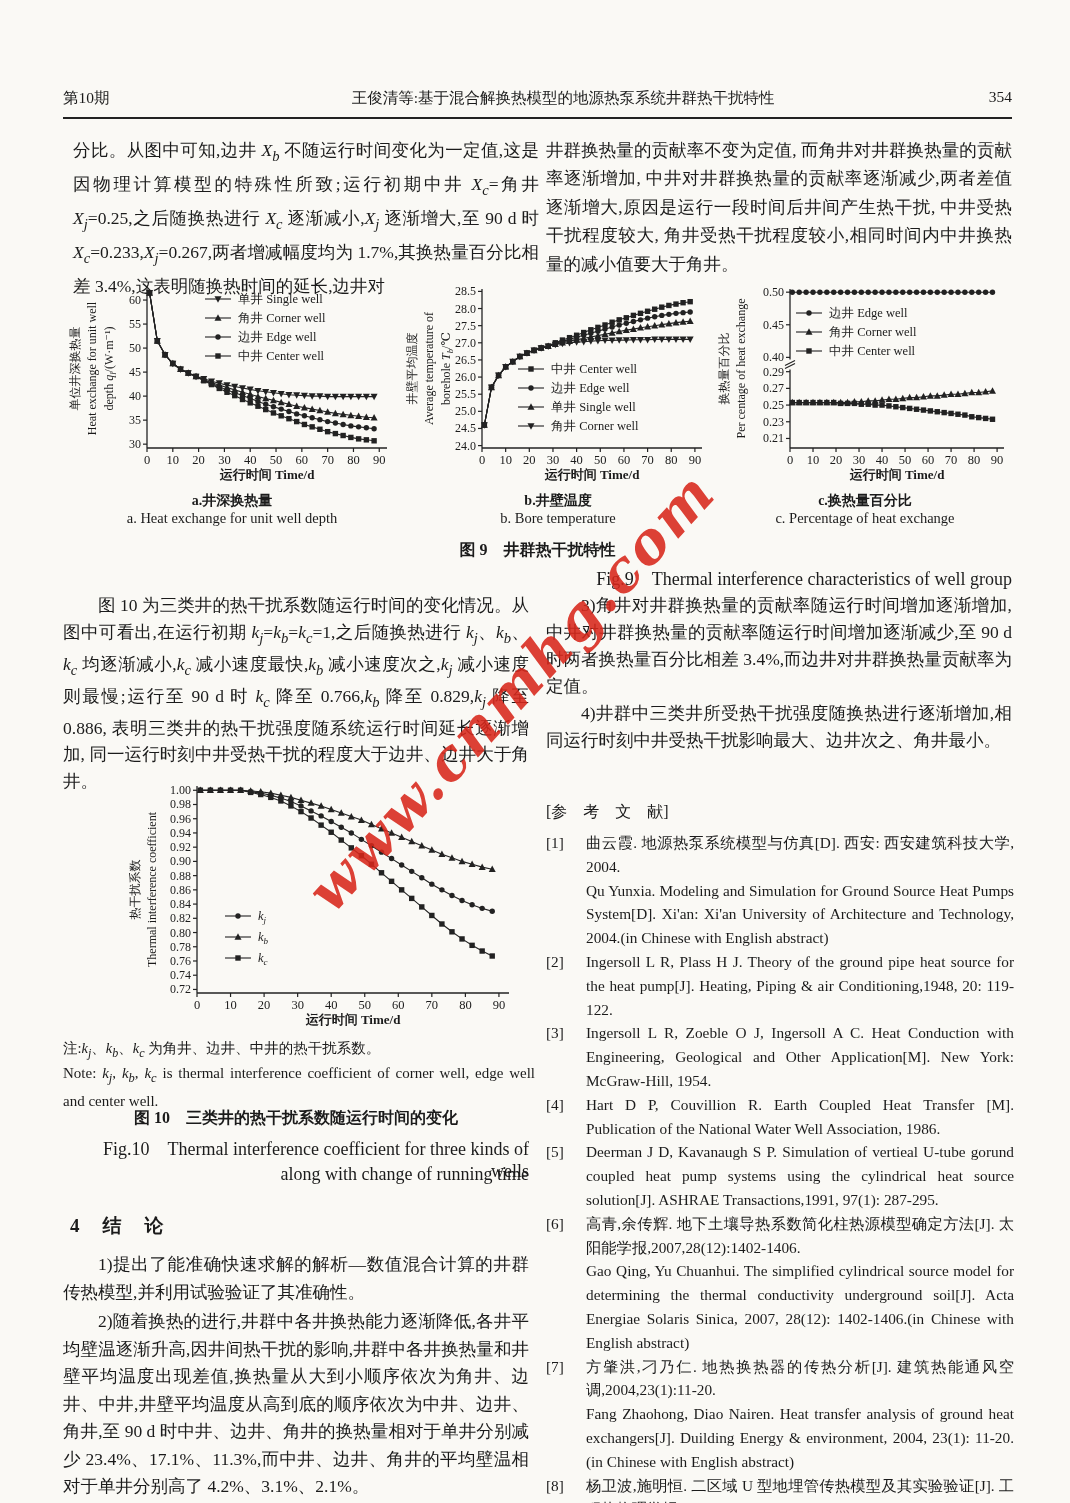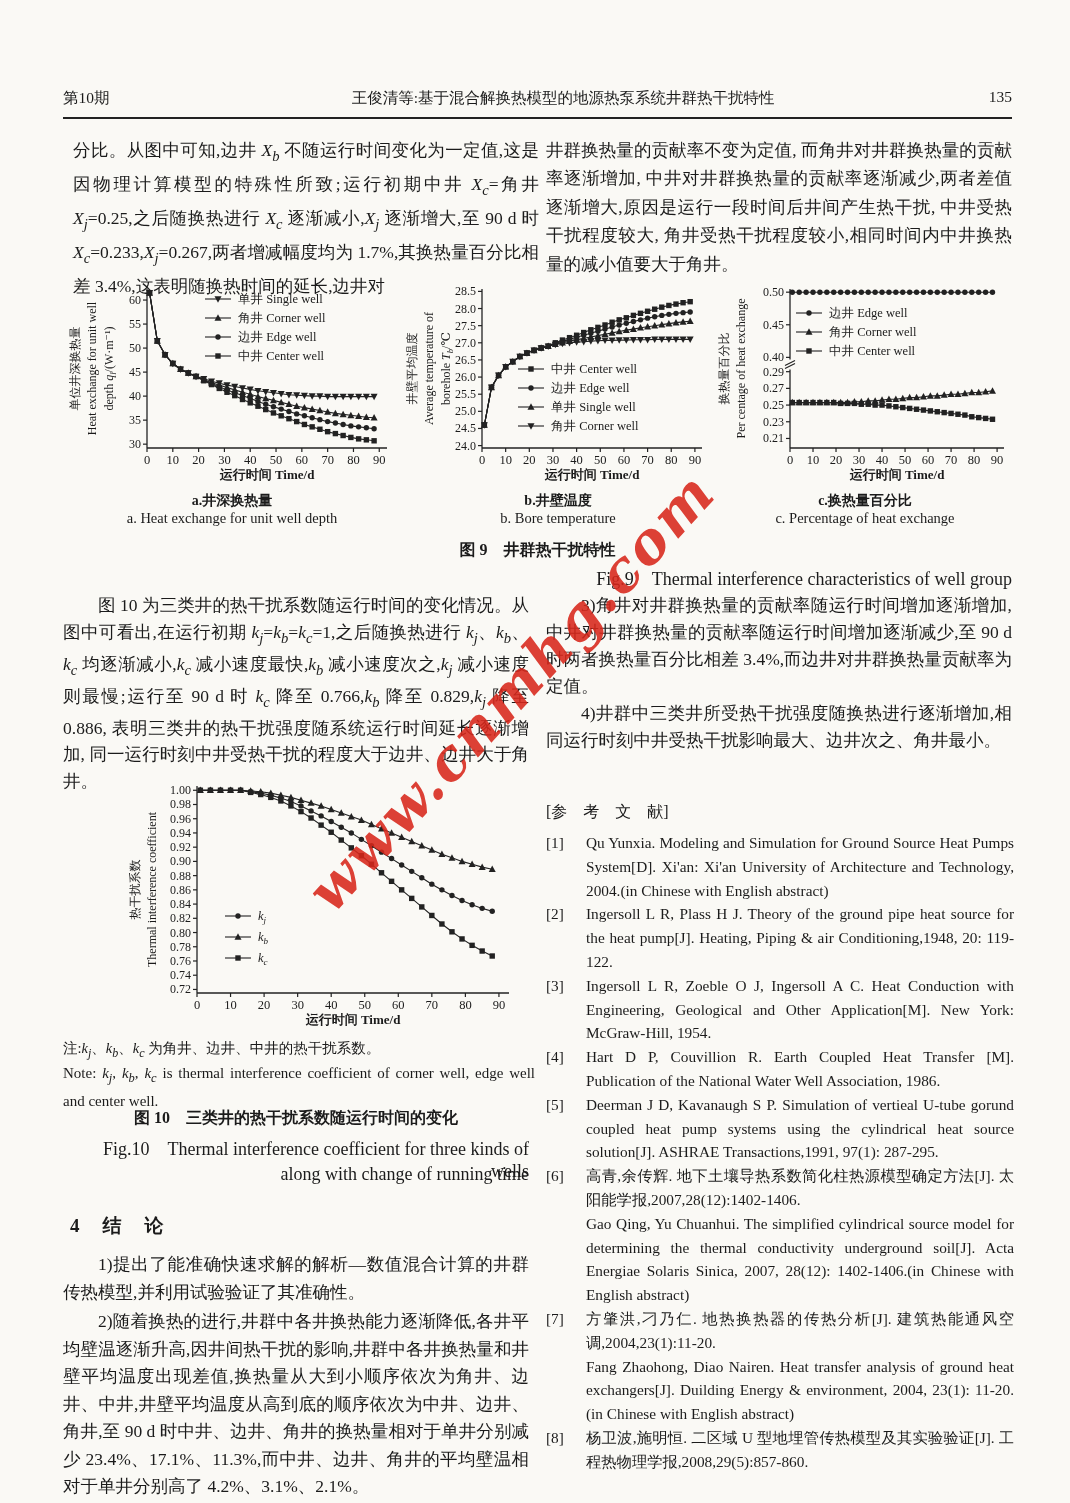--- a/index.html
+++ b/index.html
@@ -30,21 +30,21 @@
       transform:rotate(-47.5deg);transform-origin:0 50%;pointer-events:none;z-index:50;
       font-family:"DejaVu Serif","Liberation Serif",serif;}
   svg text{fill:#1b1b1b;}
 </style>
 </head>
 <body>
 
 <div class="abs hdr">
   <span>第10期</span>
   <span class="mid">王俊清等:基于混合解换热模型的地源热泵系统井群热干扰特性</span>
-  <span>135</span>
+  <span>354</span>
 </div>
 <div class="abs rule"></div>
 
 <p class="abs par" style="left:73px;top:136px;">分比。从图中可知,边井 <i>X</i><sub><i>b</i></sub> 不随运行时间变化为一定值,这是因物理计算模型的特殊性所致;运行初期中井 <i>X</i><sub><i>c</i></sub>=角井 <i>X</i><sub><i>j</i></sub>=0.25,之后随换热进行 <i>X</i><sub><i>c</i></sub> 逐渐减小,<i>X</i><sub><i>j</i></sub> 逐渐增大,至 90 d 时 <i>X</i><sub><i>c</i></sub>=0.233,<i>X</i><sub><i>j</i></sub>=0.267,两者增减幅度均为 1.7%,其换热量百分比相差 3.4%,这表明随换热时间的延长,边井对</p>
 <p class="abs par" style="left:546px;top:136px;">井群换热量的贡献率不变为定值, 而角井对井群换热量的贡献率逐渐增加, 中井对井群换热量的贡献率逐渐减少,两者差值逐渐增大,原因是运行一段时间后井间产生热干扰, 中井受热干扰程度较大, 角井受热干扰程度较小,相同时间内中井换热量的减小值要大于角井。</p>
 
 <div class="abs" style="left:65px;top:283px;"><svg width="334" height="198" font-family="&quot;Liberation Serif&quot;,&quot;DejaVu Serif&quot;,serif">
       <line x1="82" y1="6" x2="82" y2="165" stroke="#222" stroke-width="1.3"></line>
       <line x1="82" y1="165" x2="322" y2="165" stroke="#222" stroke-width="1.3"></line>
       <line x1="82" y1="165" x2="82" y2="169" stroke="#222" stroke-width="1.2"></line>
@@ -744,20 +744,21 @@
 
 <h2 class="abs sec-h" style="left:70px;top:1213px;">4　结　论</h2>
 <p class="abs par ind" style="left:63px;top:1250px;">1)提出了能准确快速求解的解析—数值混合计算的井群传热模型,并利用试验验证了其准确性。</p>
 <p class="abs par ind" style="left:63px;top:1308px;line-height:27.5px;">2)随着换热的进行,井群中各井换热能力逐渐降低,各井平均壁温逐渐升高,因井间热干扰的影响,井群中各井换热量和井壁平均温度出现差值,换热量从大到小顺序依次为角井、边井、中井,井壁平均温度从高到底的顺序依次为中井、边井、角井,至 90 d 时中井、边井、角井的换热量相对于单井分别减少 23.4%、17.1%、11.3%,而中井、边井、角井的平均壁温相对于单井分别高了 4.2%、3.1%、2.1%。</p>
 
 <div class="abs refs" style="left:546px;top:802px;">
   <p class="refs-h">[参　考　文　献]</p>
   <div class="ref">
       <span class="ref-no">[1]</span>
       <span class="ref-body">
+        <p>曲云霞. 地源热泵系统模型与仿真[D]. 西安: 西安建筑科技大学, 2004.</p>
         <p>Qu Yunxia. Modeling and Simulation for Ground Source Heat Pumps System[D]. Xi'an: Xi'an University of Architecture and Technology, 2004.(in Chinese with English abstract)</p>
       </span>
     </div>
   <div class="ref">
       <span class="ref-no">[2]</span>
       <span class="ref-body">
         <p>Ingersoll L R, Plass H J. Theory of the ground pipe heat source for the heat pump[J]. Heating, Piping &amp; air Conditioning,1948, 20: 119-122.</p>
       </span>
     </div>
   <div class="ref">

